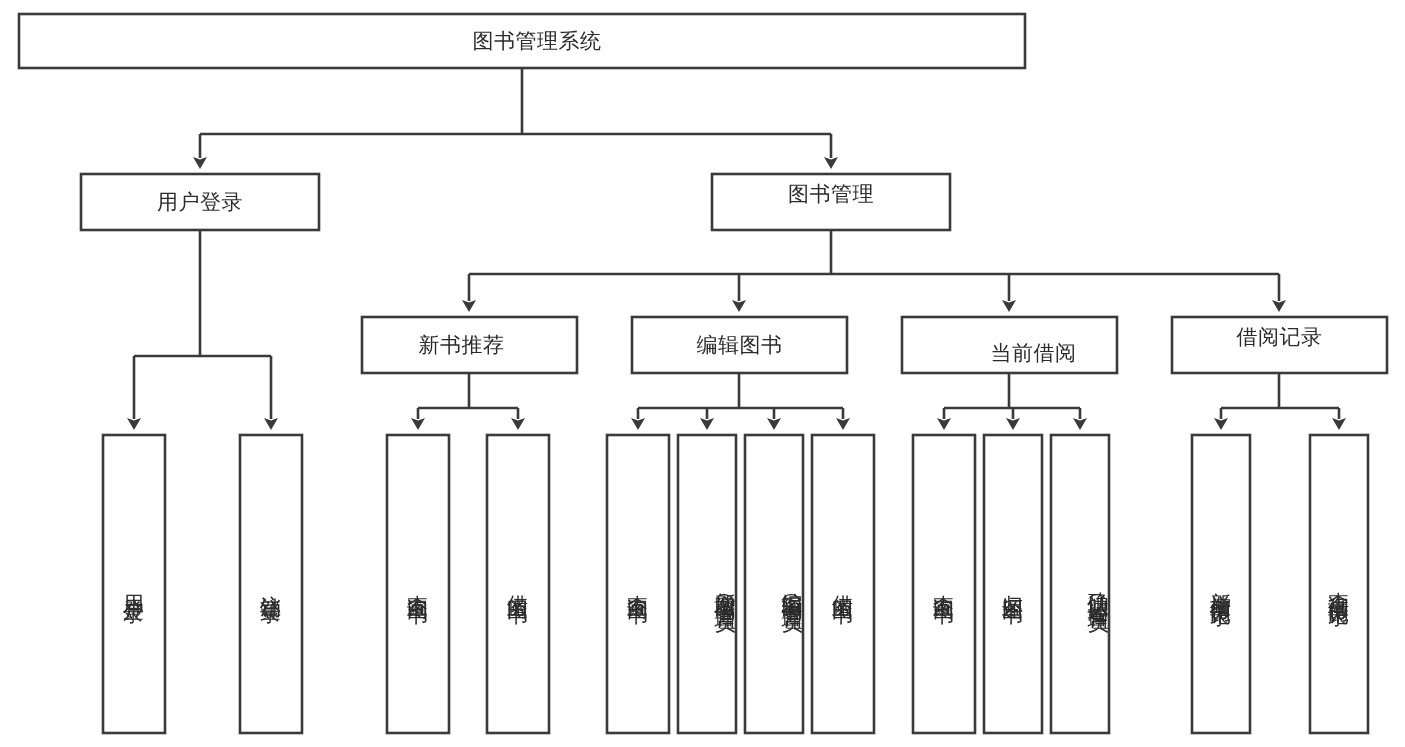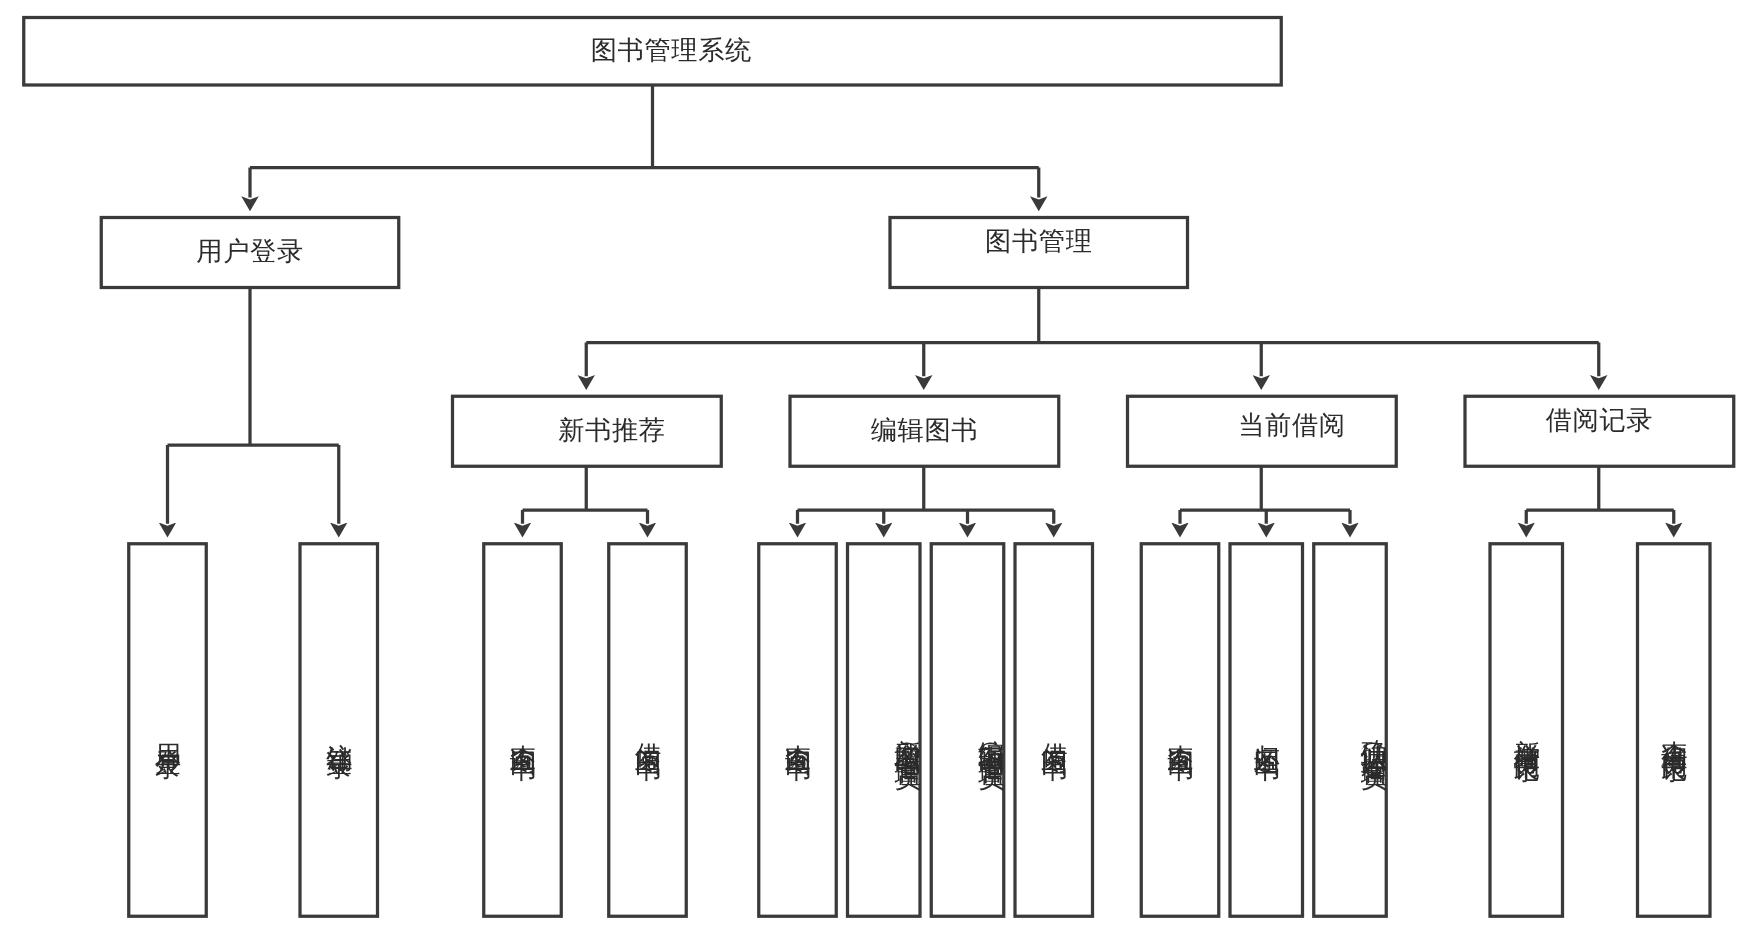--- a/index.html
+++ b/index.html
@@ -165,23 +165,23 @@
       <path class="connector" d="M1221,408 L1221,419" marker-end="url(#arrow)"></path>
       <path class="connector" d="M1339,408 L1339,419" marker-end="url(#arrow)"></path>
     </g>
   </svg>
 
   <div class="node-label-h" style="left:19px;  top:14px;  width:1006px; height:54px;margin-left:15px;">图书管理系统</div>
 
   <div class="node-label-h" style="left:81px;  top:174px; width:238px; height:56px;">用户登录</div>
   <div class="node-label-h" style="left:712px; top:174px; width:238px; height:40px;">图书管理</div>
 
-  <div class="node-label-h" style="left:382px;  top:317px; width:215px; height:56px;">新书推荐</div>
+  <div class="node-label-h" style="left:354px;  top:317px; width:215px; height:56px;">新书推荐</div>
   <div class="node-label-h" style="left:632px;  top:317px; width:215px; height:56px;">编辑图书</div>
-  <div class="node-label-h" style="left:902px;  top:305px; width:215px; height:72px;padding-left:24px;">当前借阅</div>
+  <div class="node-label-h" style="left:902px;  top:317px; width:215px; height:72px;padding-left:24px;">当前借阅</div>
   <div class="node-label-h" style="left:1172px; top:317px; width:215px; height:40px;">借阅记录</div>
 
   <div class="node-label-v centered" style="left:103px; top:435px; width:62px; height:298px;">用户登录</div>
   <div class="node-label-v centered" style="left:240px; top:435px; width:62px; height:298px;">注销登录</div>
 
   <div class="node-label-v centered" style="left:387px; top:435px; width:62px; height:298px;">查询图书</div>
   <div class="node-label-v centered" style="left:487px; top:435px; width:62px; height:298px;">借阅图书</div>
 
   <div class="node-label-v centered" style="left:607px; top:435px; width:62px; height:298px;">查询图书</div>
   <div class="node-label-v" style="left:678px; top:443px; width:58px; height:290px;">新增图书（管理员）</div>

